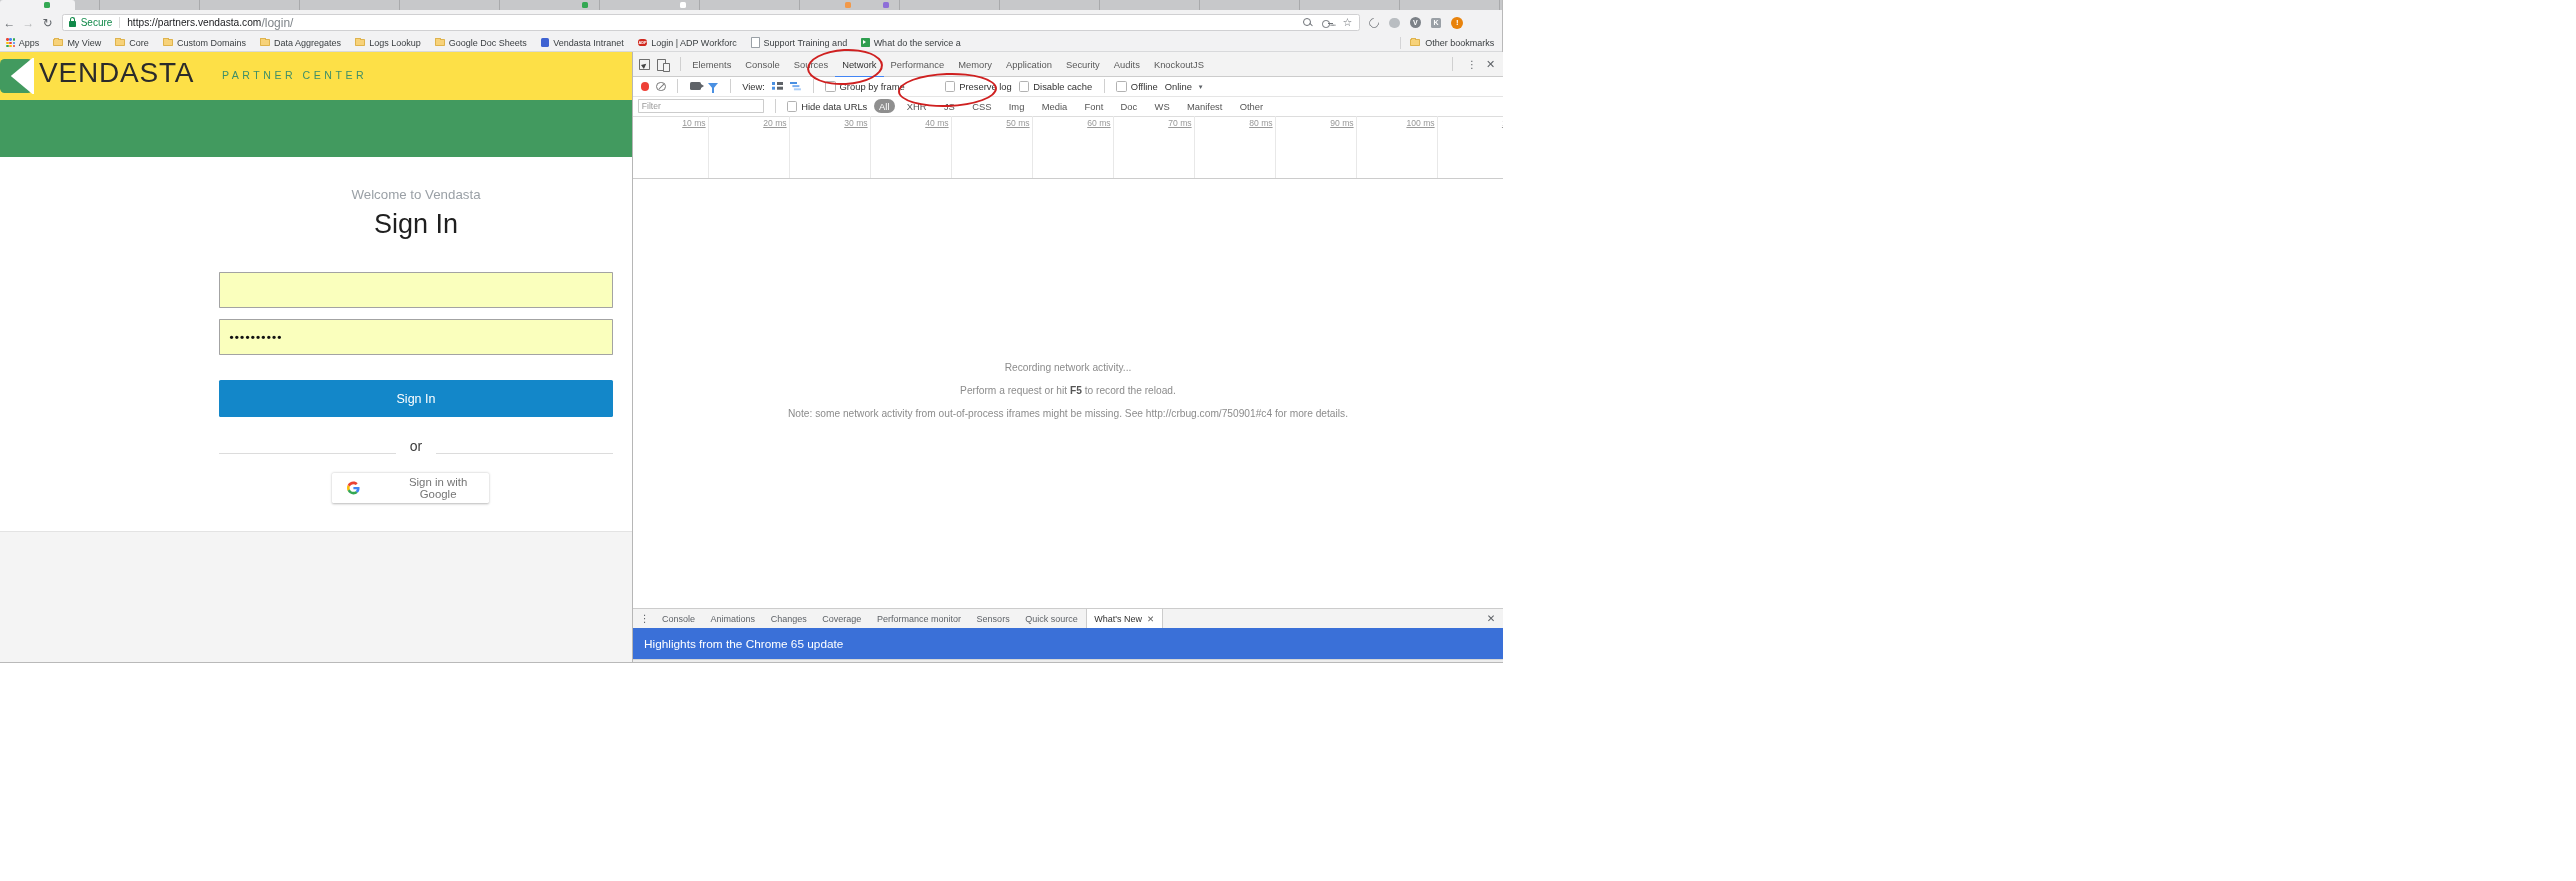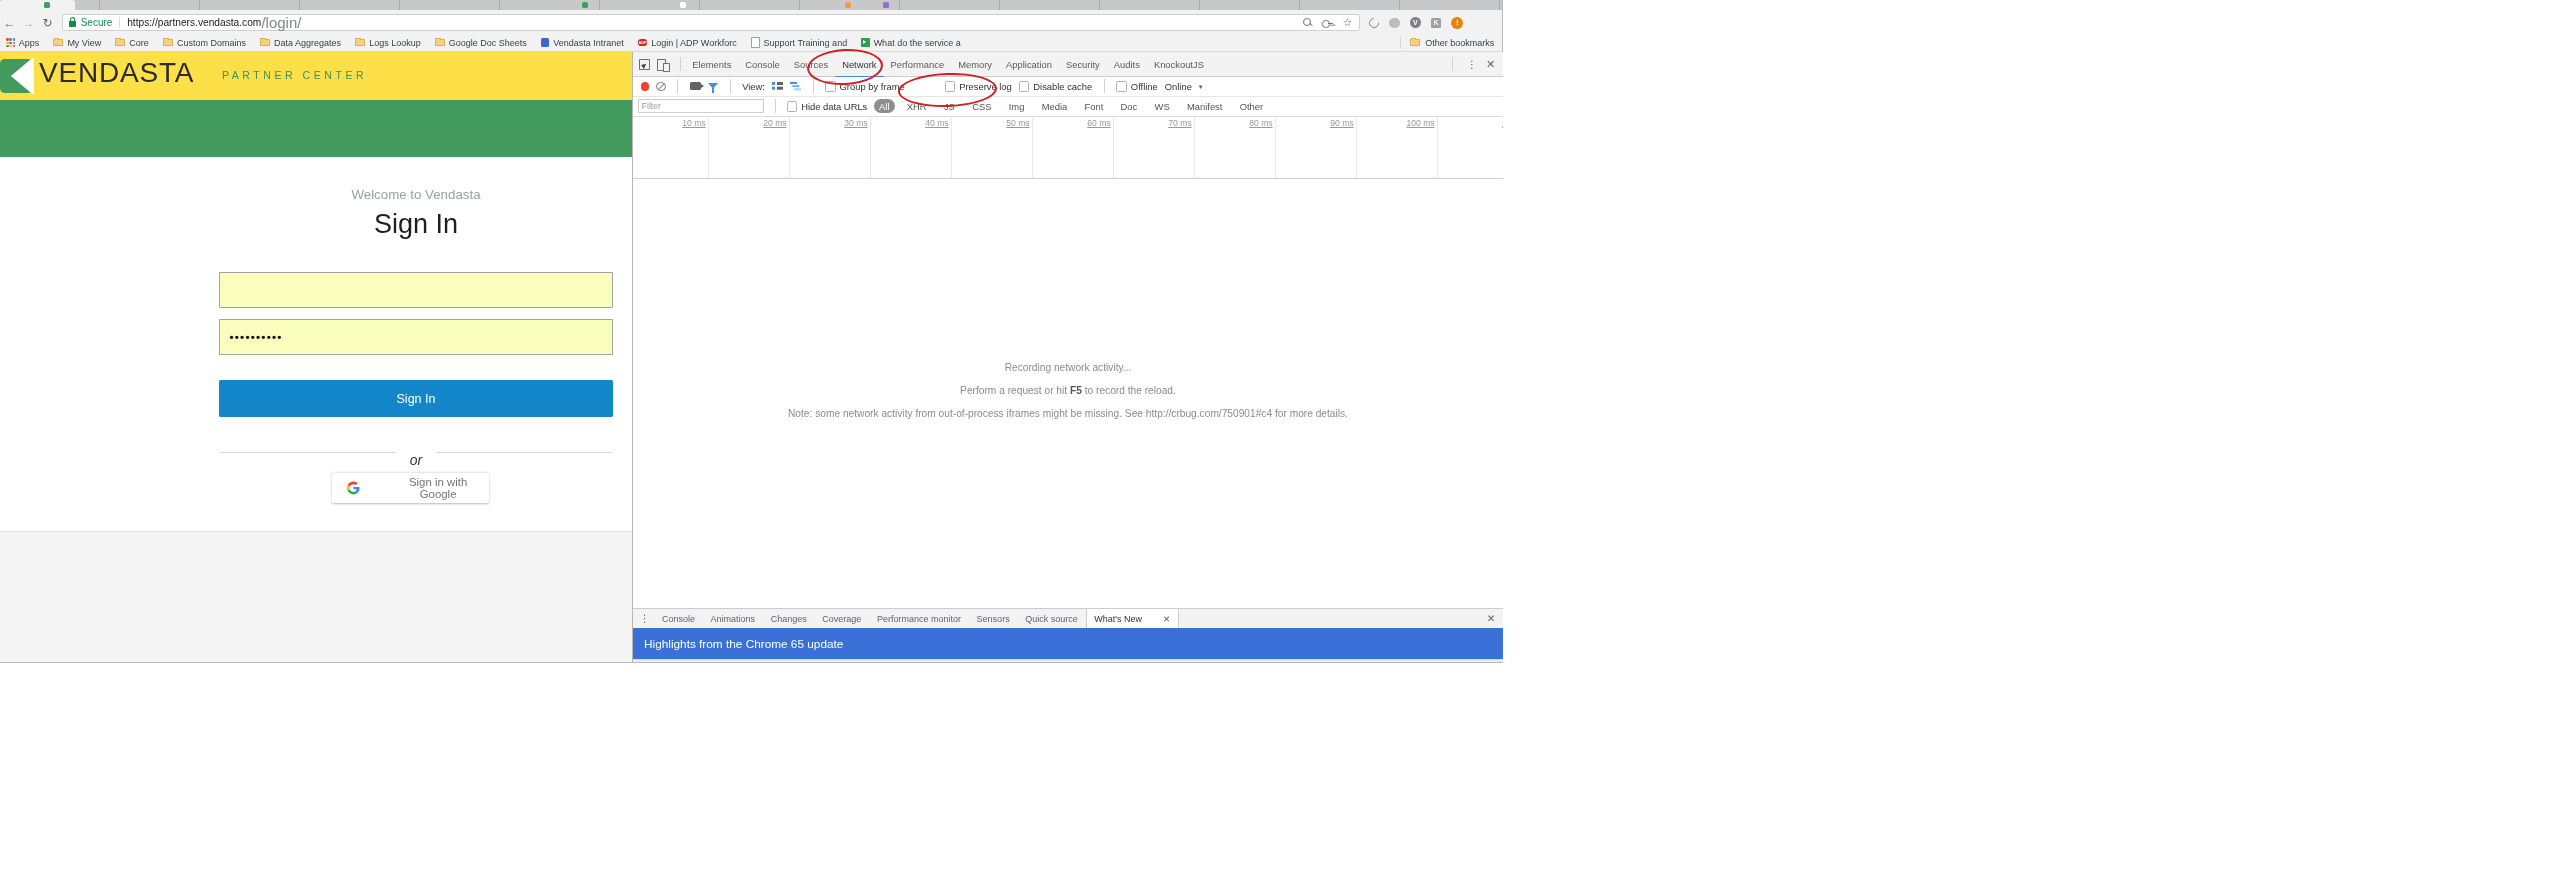--- a/index.html
+++ b/index.html
@@ -19,21 +19,21 @@
   .navbtn{width:19px;text-align:center;font-size:11.8px;color:#5f6368;}
   .navbtn.disabled{color:#b4b6b8;}
   .omnibox{margin-left:4.7px;width:1298px;height:17px;background:#fff;border:0.8px solid #d0d0d2;border-radius:2.4px;
            display:flex;align-items:center;padding:0 6.3px;box-sizing:border-box;}
   .lock{position:relative;width:7px;height:5.5px;background:#128a4a;border-radius:0.8px;margin-top:2.4px;}
   .lock:before{content:"";position:absolute;left:1.2px;top:-3.9px;width:3.1px;height:3.1px;border:1.2px solid #128a4a;
                border-bottom:none;border-radius:3.1px 3.1px 0 0;}
   .secure-txt{color:#128a4a;font-size:10px;margin-left:4.7px;}
   .omni-sep{width:0.8px;height:11px;background:#dadada;margin:0 7px;}
   .url-host{color:#202124;font-size:10.2px;}
-  .url-path{color:#80868b;font-size:15px;}
+  .url-path{color:#80868b;font-size:12px;}
   .omni-right{margin-left:auto;display:flex;align-items:center;gap:9.4px;}
   .mini-ico{width:11px;height:11px;display:inline-block;position:relative;}
   .zoom-ico:before{content:"";position:absolute;left:0.8px;top:0.8px;width:6.3px;height:6.3px;border:1.2px solid #6f7378;border-radius:50%;}
   .zoom-ico:after{content:"";position:absolute;left:7px;top:7px;width:3.9px;height:1.2px;background:#6f7378;transform:rotate(45deg);}
   .key-ico:before{content:"";position:absolute;left:0;top:3.1px;width:5.5px;height:5.5px;border:1.3px solid #6f7378;border-radius:50%;}
   .key-ico:after{content:"";position:absolute;left:5.5px;top:5.5px;width:5.5px;height:1.3px;background:#6f7378;box-shadow:3.1px 1.6px 0 -0.2px #6f7378,1.6px 1.6px 0 -0.2px #6f7378;}
   .star-ico{font-size:11px;color:#6f7378;line-height:11px;}
   .ext-row{display:flex;align-items:center;gap:10.2px;margin-left:9.4px;margin-right:4.7px;}
   .ext-sync{width:10.2px;height:10.2px;border:1.6px solid #86898d;border-radius:50%;border-top-color:transparent;transform:rotate(40deg);box-sizing:border-box;}
   .ext-blob{width:10.2px;height:10.2px;border-radius:50%;background:#b9bdc1;}
@@ -67,21 +67,21 @@
   .brand-sub{position:absolute;left:222px;top:17px;font-size:10.6px;letter-spacing:3.5px;color:#3e8e68;}
   .green-banner{position:absolute;left:0;top:48px;width:100%;height:57px;background:#429a5f;}
   .welcome{position:absolute;left:219px;top:135px;width:394px;text-align:center;font-size:13.3px;color:#9aa0a6;}
   .signin-title{position:absolute;left:219px;top:157px;width:394px;text-align:center;font-size:27px;color:#1f1f1f;}
   .cred-input{position:absolute;left:219px;width:394px;height:36px;background:#faffbd;border:0.8px solid #a3a3a3;
               box-sizing:border-box;border-radius:0.8px;font-size:11.8px;padding:0 9.4px;font-family:inherit;color:#111;}
   .email-input{top:220px;}
   .pwd-input{top:267px;font-size:11.8px;font-weight:bold;letter-spacing:1.2px;}
   .signin-btn{position:absolute;left:219px;top:328px;width:394px;height:37px;background:#1387c9;border:none;border-radius:1.6px;
               color:#fff;font-size:12.5px;font-family:inherit;}
-  .or-row{position:absolute;left:219px;top:400px;width:394px;display:flex;align-items:flex-start;font-style:italic;}
+  .or-row{position:absolute;left:219px;top:386px;width:394px;display:flex;align-items:flex-end;}
   .or-row .line{flex:1;height:0.8px;background:#dcdcdc;}
   .or-row .or-txt{padding:0 14px;font-size:14px;color:#3c3c3c;}
   .google-btn{position:absolute;left:332px;top:421px;width:157px;height:30px;background:#fff;border:none;border-radius:1.6px;
               box-shadow:0 0.8px 2.4px rgba(0,0,0,0.28);display:flex;align-items:center;font-family:inherit;}
   .google-btn .g-logo{margin-left:9.4px;width:14px;height:14px;}
   .google-btn .g-txt{margin-left:33px;font-size:11.4px;color:#757575;}
   .page-footer{position:absolute;left:0;top:479px;width:100%;height:131px;background:#f4f4f4;border-top:0.8px solid #e3e3e3;box-sizing:border-box;}
 
   
   .devtools{position:absolute;left:632px;top:52px;width:870px;height:610px;background:#fff;border-left:0.8px solid #b6b6b6;
@@ -129,21 +129,21 @@
   .ruler-cell{width:81px;flex:none;border-right:0.8px solid #e8e8e8;box-sizing:border-box;font-size:8.6px;color:#999;
               text-align:right;padding:1.6px 2.4px 0 0;text-decoration:underline;}
   .ruler-cell:first-child{width:76px;}
 
   .dt-messages{position:absolute;left:0;top:304px;width:100%;text-align:center;color:#8c8c8c;font-size:10.2px;line-height:23px;}
   .dt-messages b{color:#555;}
 
   .dt-drawer{position:absolute;left:0;top:556px;width:100%;border-top:0.8px solid #ccc;}
   .drawer-tabs{height:19px;background:#f3f3f3;display:flex;align-items:center;padding-left:6.3px;font-size:9px;color:#5f6368;}
   .drawer-tab{padding:0 7.8px;height:19px;display:flex;align-items:center;}
-  .drawer-tab.active{background:#fff;border-left:0.8px solid #ccc;border-right:0.8px solid #ccc;color:#333;gap:21px;}
+  .drawer-tab.active{background:#fff;border-left:0.8px solid #ccc;border-right:0.8px solid #ccc;color:#333;gap:5px;}
   .drawer-tab .tab-x{font-size:8.6px;color:#666;}
   .drawer-x{margin-left:auto;margin-right:7.8px;font-size:10.2px;color:#5f6368;}
   .drawer-banner{height:31px;background:#3a70d8;color:#fff;font-size:11.8px;display:flex;align-items:center;padding-left:11px;}
   .drawer-strip{height:4.7px;background:#ededed;border-top:0.8px solid #d6d6d6;}
 
   .annot{position:absolute;border:2.4px solid #cf2020;border-radius:50%;z-index:50;}
   .annot-network{left:807px;top:49px;width:72px;height:32px;transform:rotate(-3deg);}
   .annot-preserve{left:898px;top:73px;width:95px;height:30px;transform:rotate(-2deg);}
 </style>
 </head>

